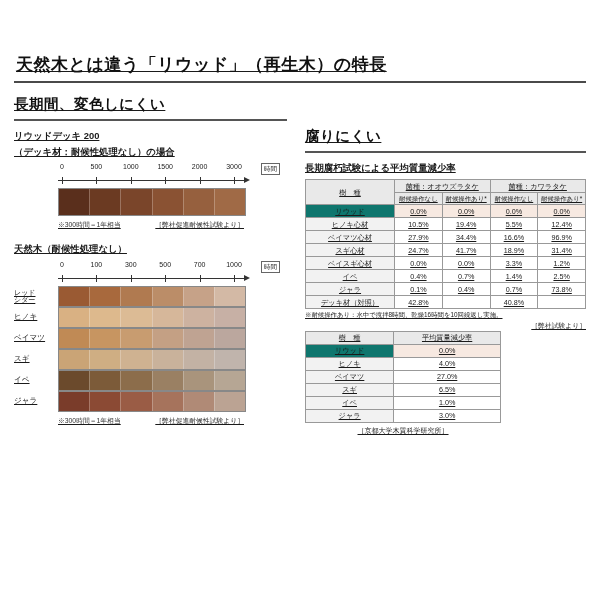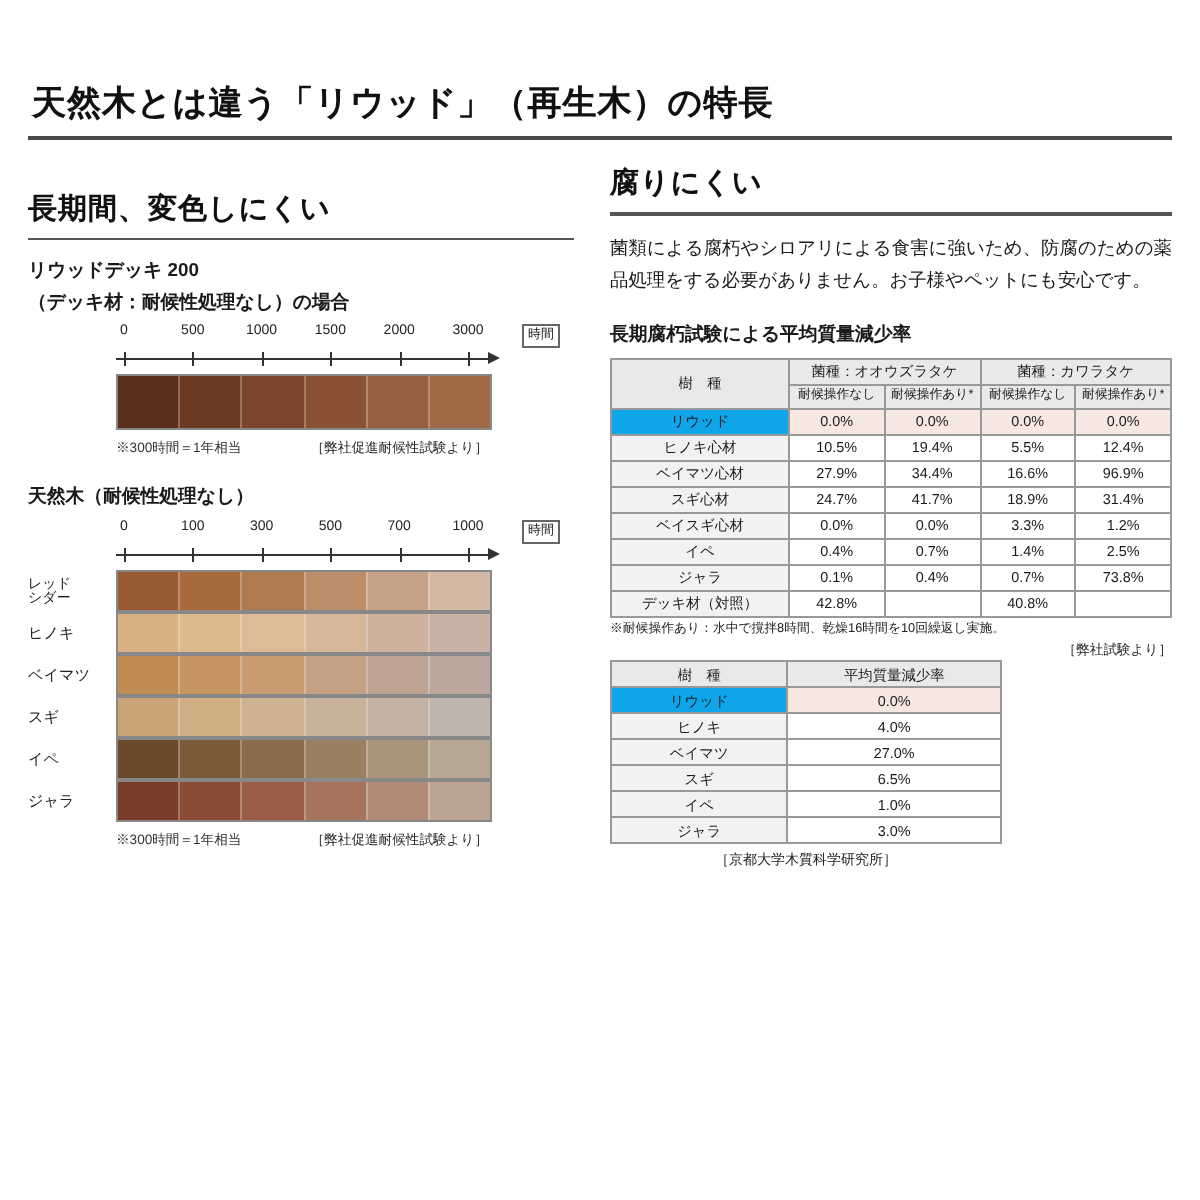--- a/index.html
+++ b/index.html
@@ -17,25 +17,26 @@
   .page {
     position: relative;
     width: 600px;
     height: 600px;
     box-sizing: border-box;
     padding: 0;
   }
   .content {
     position: absolute;
     left: 0;
-    top: 42px;
+    top: 55px;
     width: 600px;
     height: 505px;
     box-sizing: border-box;
     padding: 0 14px;
+    text-decoration: underline;
   }
   .main-title {
     font-size: 17px;
     font-weight: bold;
     letter-spacing: 0.5px;
     color: #111;
     margin: 0 0 6px 0;
     padding: 0 2px;
     line-height: 1.2;
   }
@@ -202,21 +203,21 @@
     font-weight: normal;
   }
   table.data td.rowhead {
     background: #f2f2f2;
     text-align: center;
   }
   table.data tr.hl td {
     background: #f7e9e1;
   }
   table.data tr.hl td.rowhead {
-    background: #0ea5e9;
+    background: #0f766e;
   }
   .tbl-note {
     font-size: 6.4px;
     margin: 2px 0 0 0;
     line-height: 1.3;
     color: #222;
   }
   .tbl-credit {
     font-size: 6.8px;
     text-align: right;
@@ -381,21 +382,20 @@
 
         <div class="note">
           <span>※300時間＝1年相当</span>
           <span class="right">［弊社促進耐候性試験より］</span>
         </div>
       </div>
 
       <div class="col col-right">
         <div class="sec-title">腐りにくい</div>
         <div class="sec-rule"></div>
-        <p class="body-text">菌類による腐朽やシロアリによる食害に強いため、防腐のための薬品処理をする必要がありません。お子様やペットにも安心です。</p>
 
         <div class="block-head">長期腐朽試験による平均質量減少率</div>
         <table class="data" id="table1">
             <thead>
               <tr>
                 <th rowspan="2" style="width: 30%;">樹　種</th>
                 <th colspan="2">菌種：オオウズラタケ</th>
                 <th colspan="2">菌種：カワラタケ</th>
               </tr>
               <tr>

